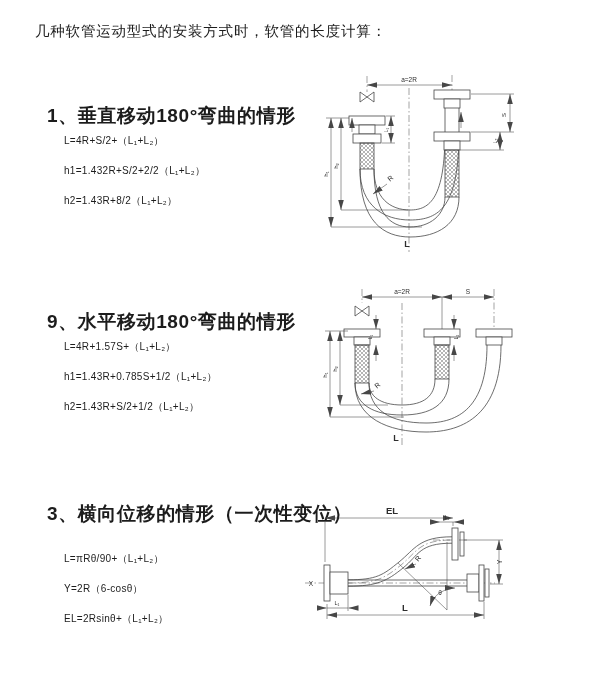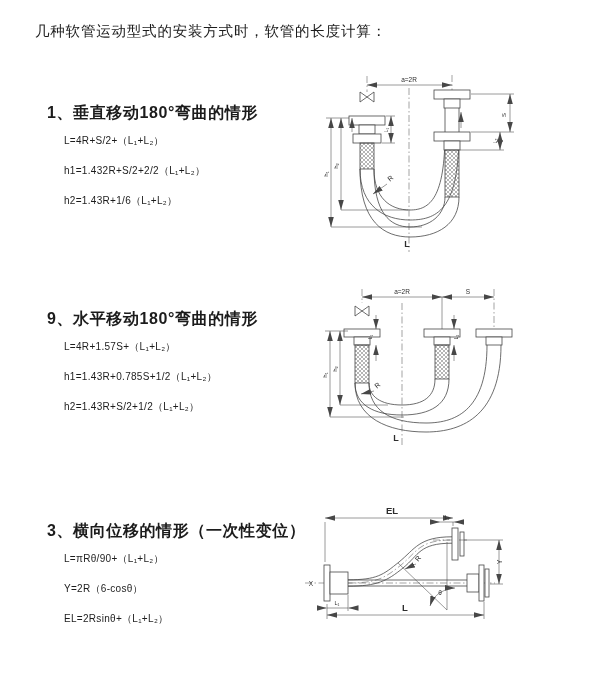--- a/index.html
+++ b/index.html
@@ -2,45 +2,45 @@
 <html><head>
 <meta charset="utf-8">
 <style>
   html,body{margin:0;padding:0;}
   body{
     width:600px;height:675px;background:#ffffff;position:relative;overflow:hidden;
     font-family:"Liberation Sans","DejaVu Sans",sans-serif;color:#1c1c1c;
   }
   .abs{position:absolute;white-space:nowrap;}
   .title{font-size:14.5px;font-weight:normal;letter-spacing:.8px;}
-  .heading{font-size:16px;font-weight:bold;letter-spacing:.6px;}
+  .heading{font-size:19px;font-weight:bold;letter-spacing:.6px;}
   .formula{font-size:10px;letter-spacing:.3px;}
   svg.dwg{position:absolute;}
   svg .s{stroke:#474747;stroke-width:.8;fill:none;}
   svg .sf{stroke:#474747;stroke-width:.8;fill:#ffffff;}
   svg .dim{stroke:#474747;stroke-width:.55;fill:none;}
   svg .cl{stroke:#474747;stroke-width:.5;fill:none;stroke-dasharray:7 2.5 1.5 2.5;}
   svg text{fill:#2e2e2e;font-family:"Liberation Sans","DejaVu Sans",sans-serif;}
 </style>
 </head>
 <body>
 
 <div class="abs title" style="left:35px;top:22px">几种软管运动型式的安装方式时，软管的长度计算：</div>
 
 <div class="abs heading" style="left:47px;top:103px">1、垂直移动180°弯曲的情形</div>
 <div class="abs formula" style="left:64px;top:134px">L=4R+S/2+（L₁+L₂）</div>
 <div class="abs formula" style="left:64px;top:164px">h1=1.432R+S/2+2/2（L₁+L₂）</div>
-<div class="abs formula" style="left:64px;top:194px">h2=1.43R+1/6（L₁+L₂）</div>
+<div class="abs formula" style="left:64px;top:194px">h2=1.43R+8/2（L₁+L₂）</div>
 
 <div class="abs heading" style="left:47px;top:309px">9、水平移动180°弯曲的情形</div>
 <div class="abs formula" style="left:64px;top:340px">L=4R+1.57S+（L₁+L₂）</div>
 <div class="abs formula" style="left:64px;top:370px">h1=1.43R+0.785S+1/2（L₁+L₂）</div>
 <div class="abs formula" style="left:64px;top:400px">h2=1.43R+S/2+1/2（L₁+L₂）</div>
 
-<div class="abs heading" style="left:47px;top:521px">3、横向位移的情形（一次性变位）</div>
+<div class="abs heading" style="left:47px;top:501px">3、横向位移的情形（一次性变位）</div>
 <div class="abs formula" style="left:64px;top:552px">L=πRθ/90+（L₁+L₂）</div>
 <div class="abs formula" style="left:64px;top:582px">Y=2R（6-cosθ）</div>
 <div class="abs formula" style="left:64px;top:612px">EL=2Rsinθ+（L₁+L₂）</div>
 
 <svg class="dwg" style="left:314px;top:70px" width="212" height="186" viewBox="0 0 212 186">
   <defs>
     <marker id="a1" markerWidth="11" markerHeight="7" refX="10" refY="2.8" orient="auto-start-reverse" markerUnits="userSpaceOnUse">
       <path d="M0,0 L10,2.8 L0,5.6 Z" fill="#474747"></path>
     </marker>
     <pattern id="bp1" width="4" height="4" patternUnits="userSpaceOnUse">

